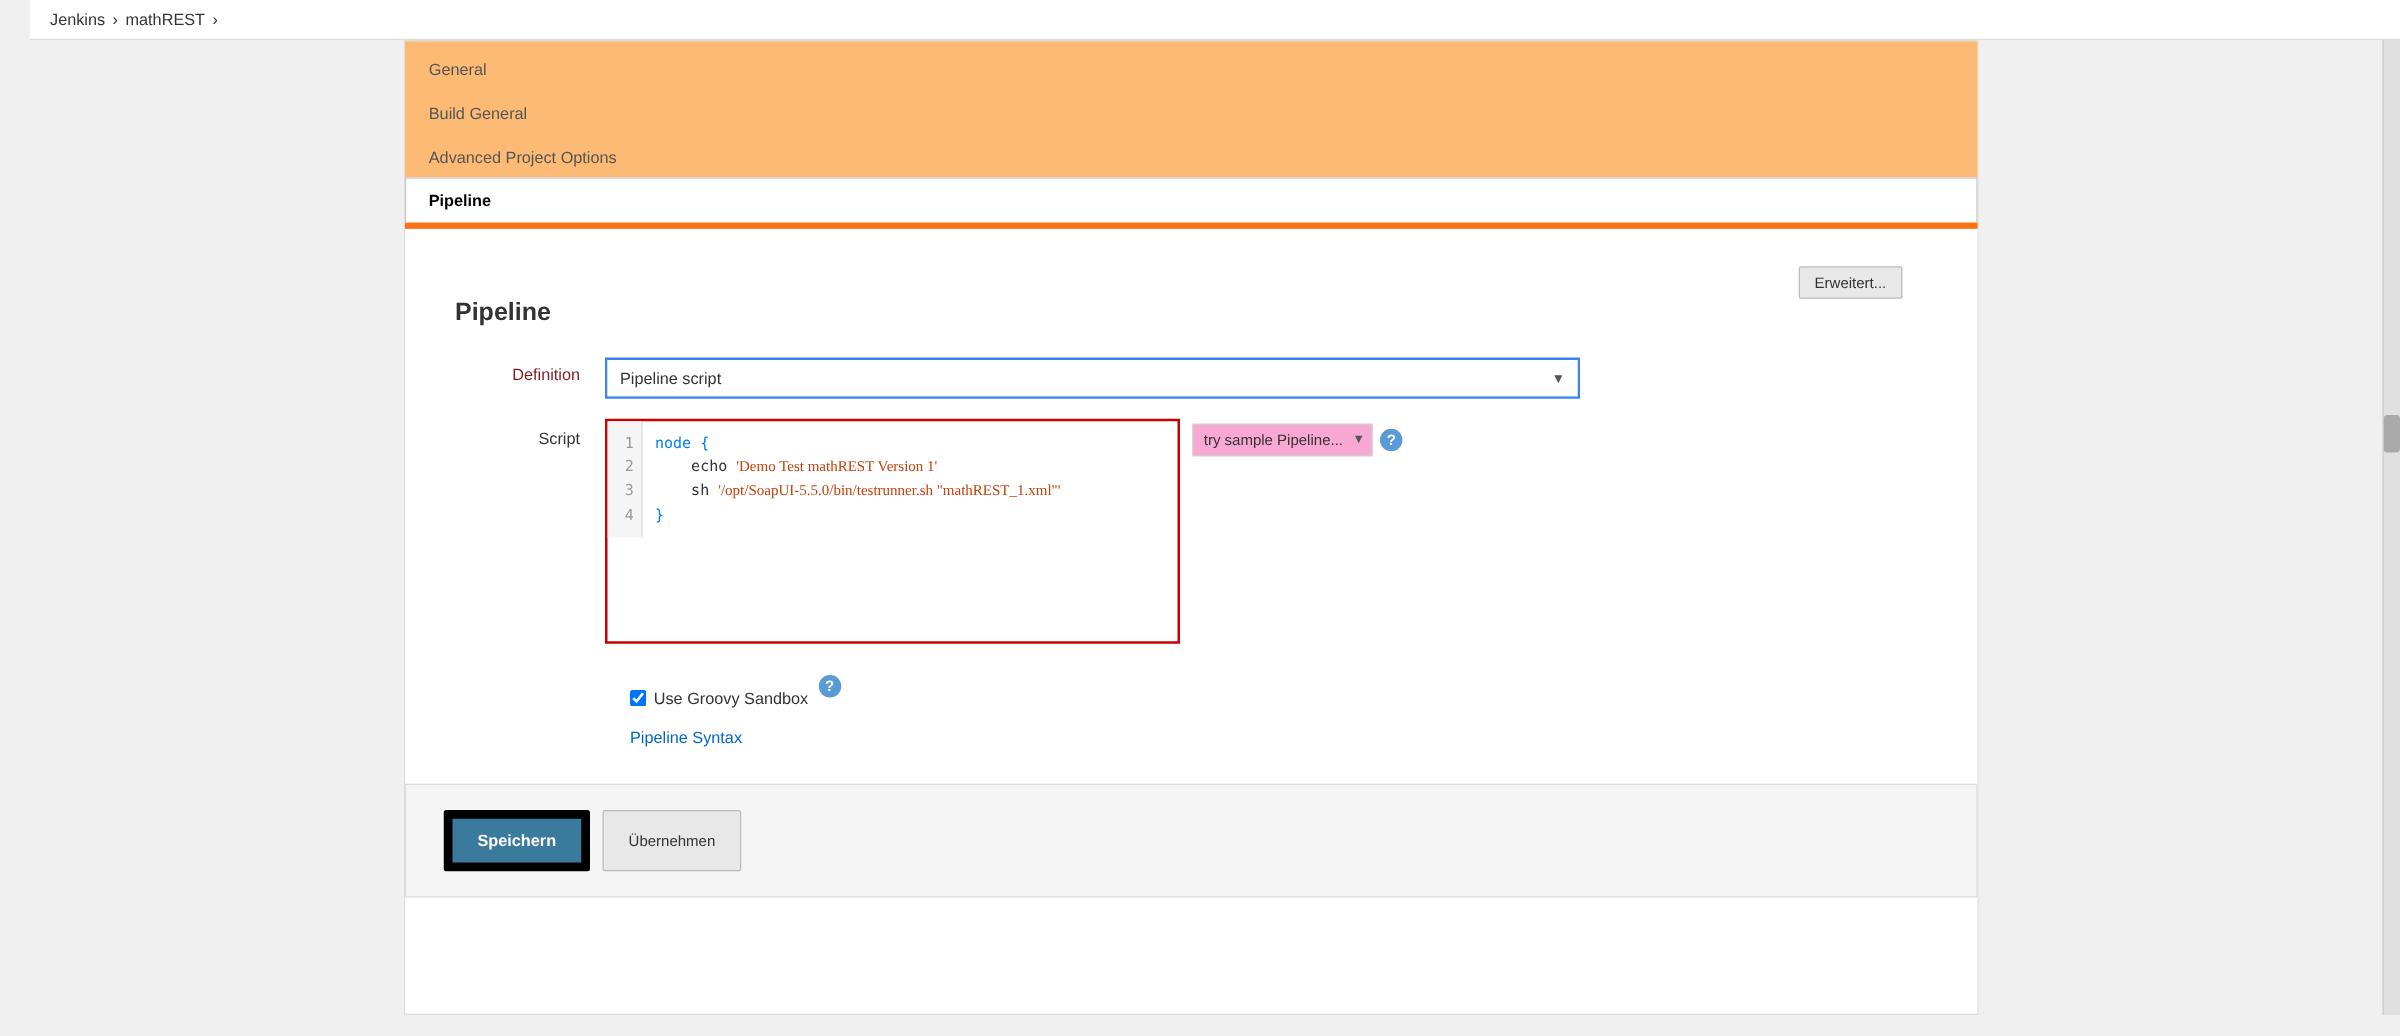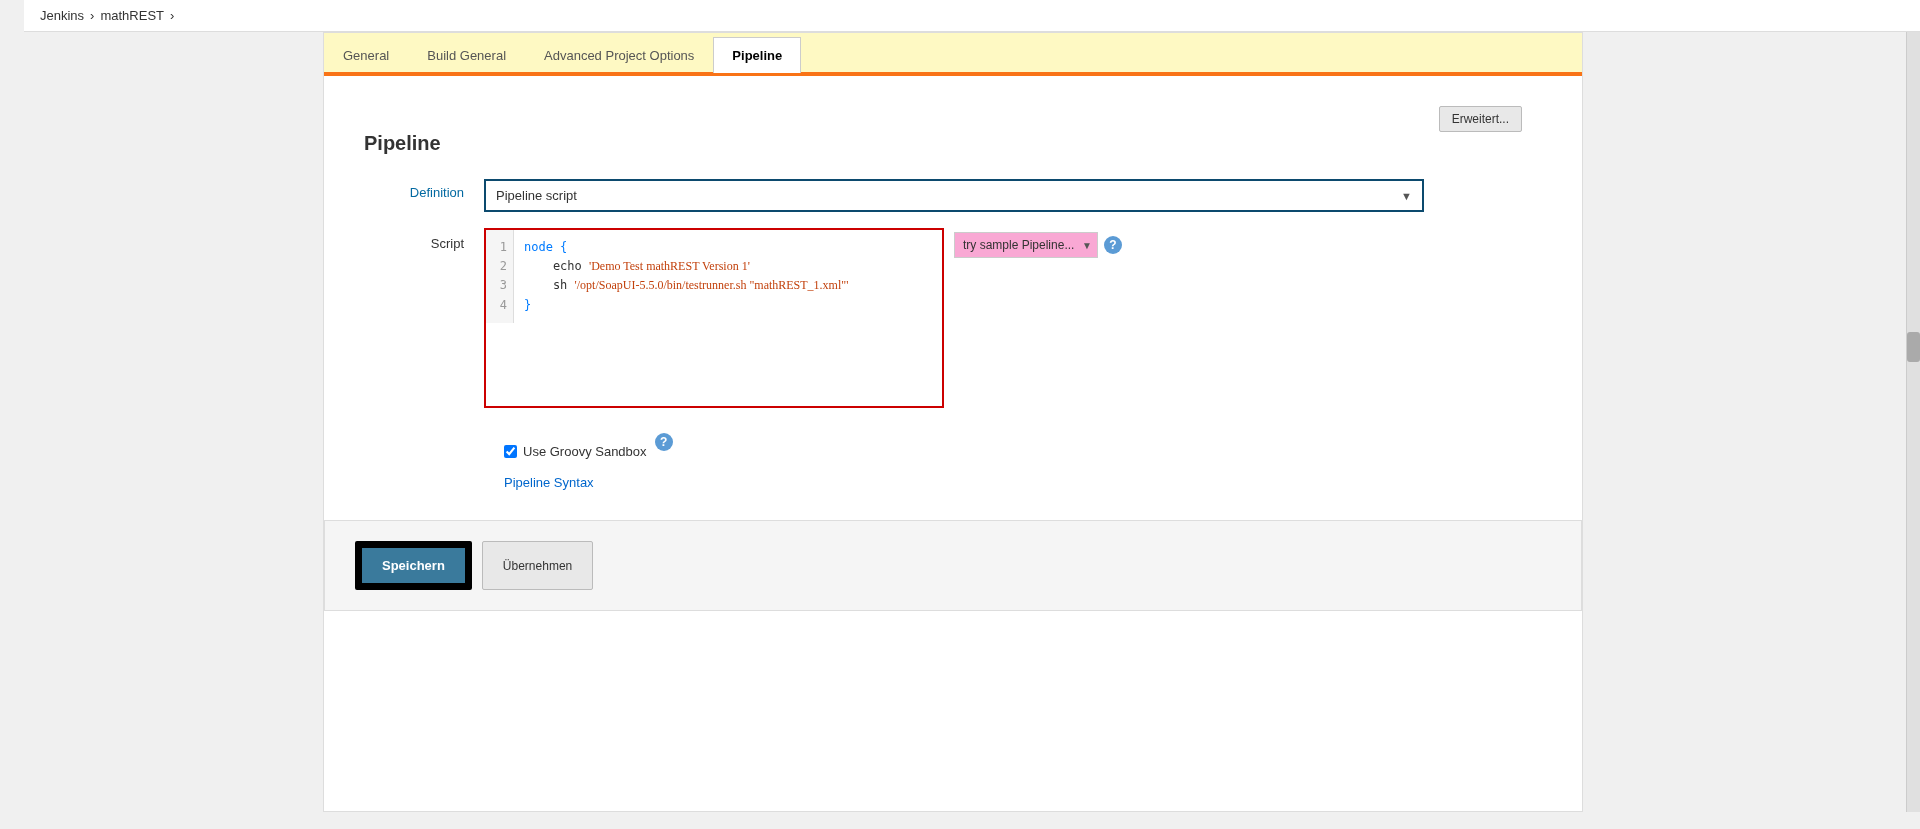--- a/index.html
+++ b/index.html
@@ -30,23 +30,24 @@
       max-width: 1260px;
       margin: 0 auto;
       background: #fff;
       border: 1px solid #ddd;
       min-height: 780px;
     }
 
     
     .tabs {
       display: flex;
-      border-bottom: 4px solid #f97316;
-      background: #fef9c3;
+      border-bottom: 6px solid #f97316;
+      background: #fdba74;
       padding-top: 4px;
+      flex-direction: column;
     }
     .tab {
       padding: 10px 18px;
       cursor: pointer;
       font-size: 13px;
       color: #555;
       border: 1px solid transparent;
       border-bottom: none;
       margin-bottom: -1px;
       background: transparent;
@@ -93,32 +94,32 @@
       display: flex;
       align-items: flex-start;
       margin-bottom: 16px;
     }
     .form-label {
       width: 120px;
       text-align: right;
       padding-right: 20px;
       padding-top: 6px;
       font-size: 13px;
-      color: #0369a1;
+      color: #7f1d1d;
       flex-shrink: 0;
     }
     .form-field {
       flex: 1;
     }
 
     
     .definition-select-wrapper {
-      border: 2px solid #0c4a6e;
+      border: 2px solid #3b82f6;
       display: inline-block;
-      width: 940px;
+      width: 780px;
       position: relative;
     }
     .definition-select {
       width: 100%;
       padding: 7px 30px 7px 10px;
       font-size: 13px;
       border: none;
       background: #fff;
       appearance: none;
       -webkit-appearance: none;

